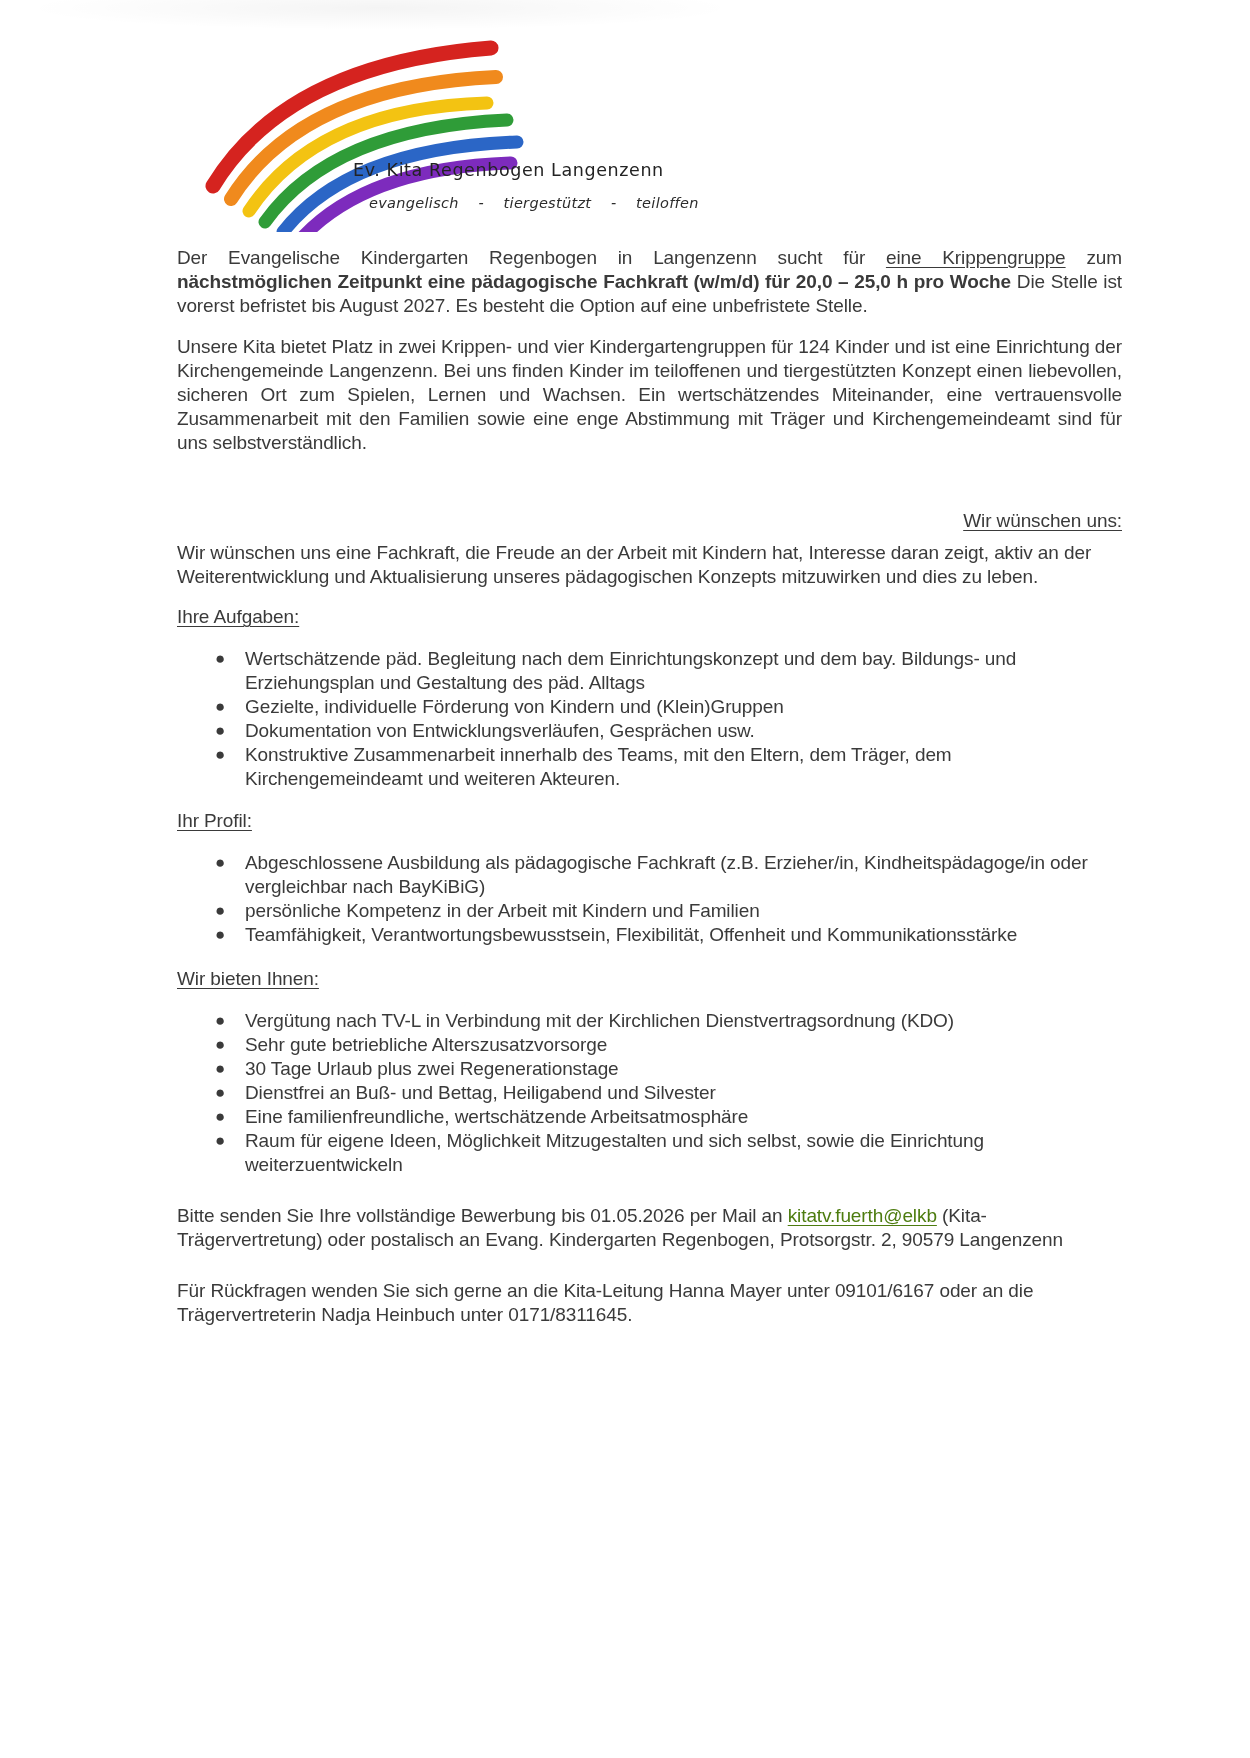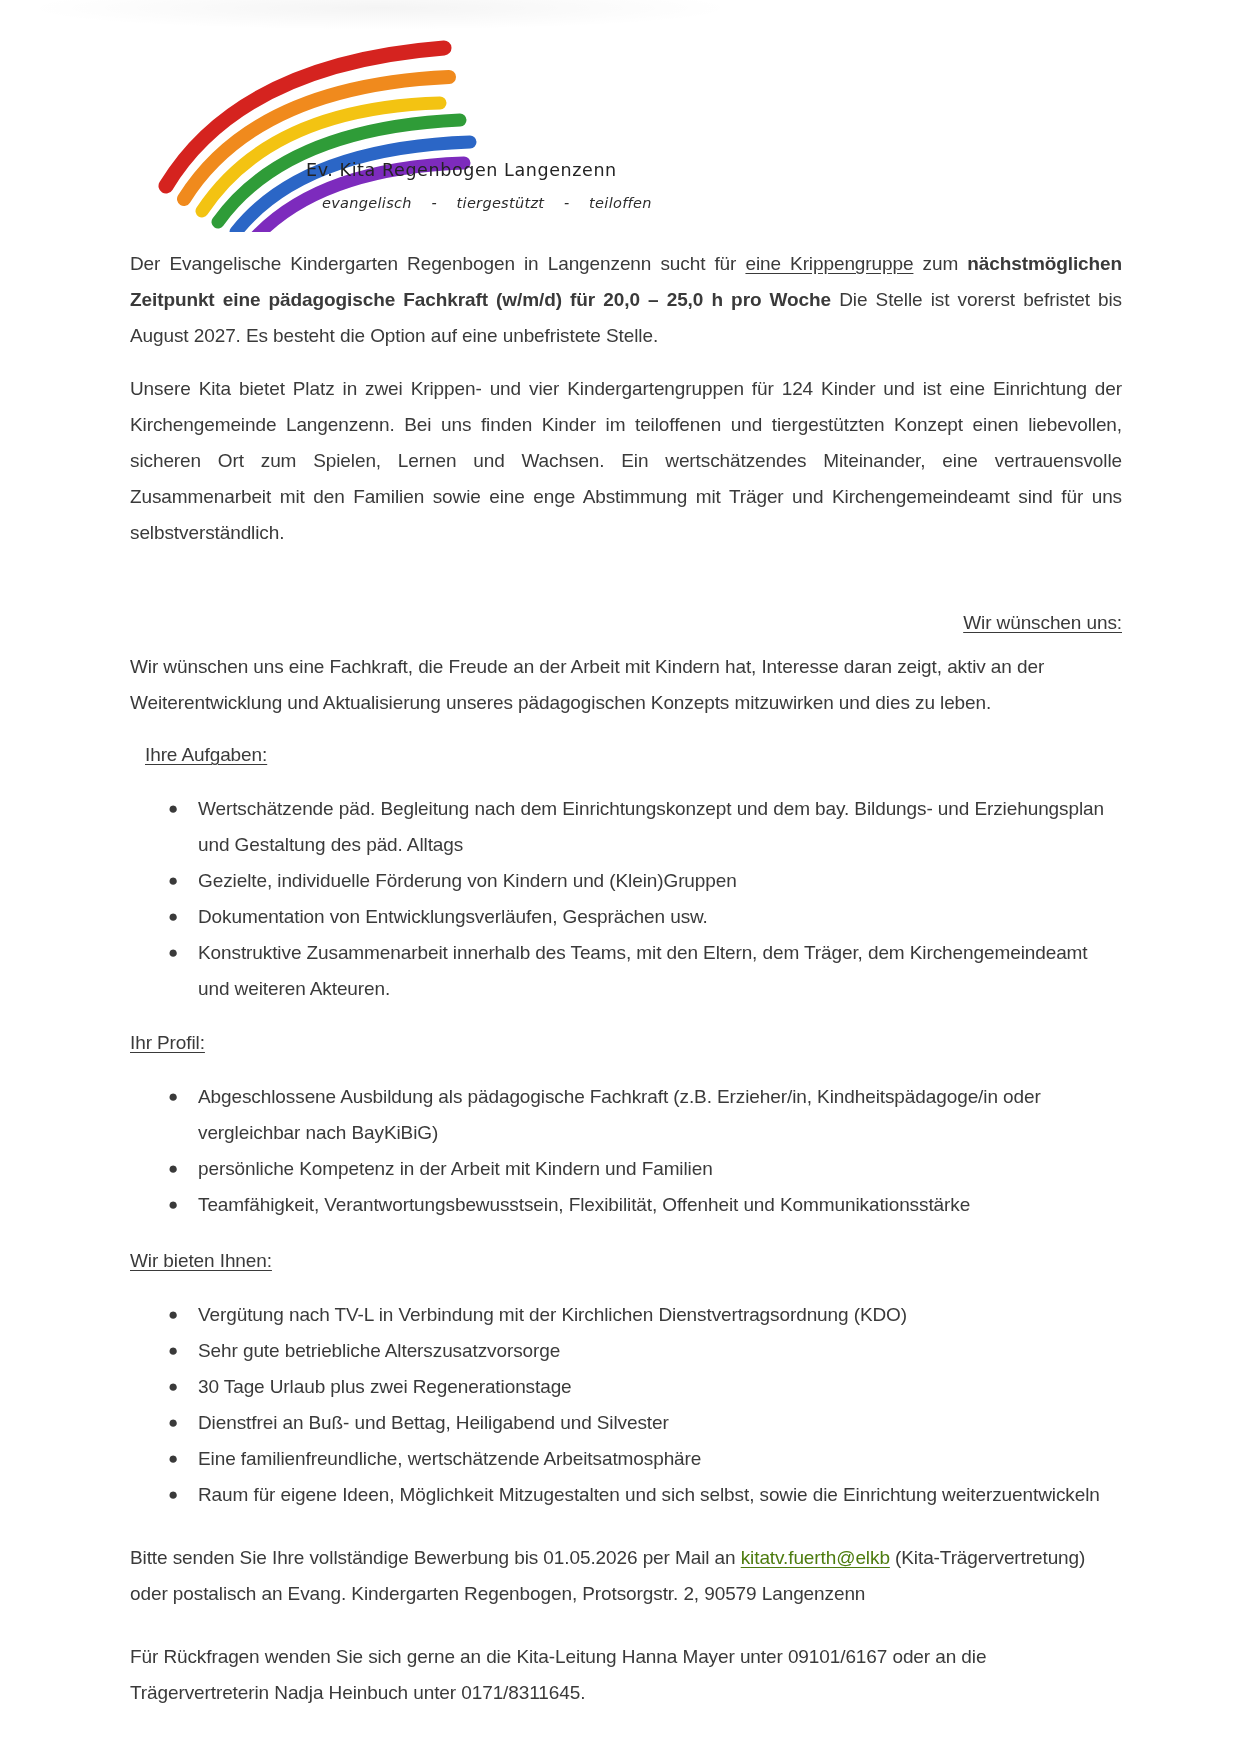--- a/index.html
+++ b/index.html
@@ -5,20 +5,21 @@
   * { box-sizing: border-box; }
   html, body { margin: 0; padding: 0; background: #ffffff; }
   .page {
     position: relative;
     width: 1250px;
     height: 1758px;
     background: #ffffff;
     font-family: "Liberation Sans", sans-serif;
     color: #3a3a3a;
     overflow: hidden;
+    padding-left: 47px;
   }
   .scan-shadow {
     position: absolute;
     top: -14px; left: 20px;
     width: 720px; height: 44px;
     border-radius: 50%;
     background: radial-gradient(ellipse at center, rgba(0,0,0,0.045), rgba(0,0,0,0.0) 70%);
     pointer-events: none;
   }
   .content {
@@ -37,36 +38,36 @@
   .logo-tagline {
     position: absolute; left: 192px; top: 195px;
     font-size: 14.5px; font-style: italic; color: #2c2c2c;
     font-family: "DejaVu Sans", sans-serif;
     white-space: pre;
     letter-spacing: 0.3px;
   }
   
   .para, .heading, .bullets {
     font-size: 19px;
-    line-height: 36px;
+    line-height: 24px;
     letter-spacing: -0.1px;
   }
   .para { margin: 17px 0 0 0; }
   .para.justify { text-align: justify; }
   .para.tight { margin-top: 8px; }
   .para.mt-lg { margin-top: 27px; }
   .heading {
     margin: 26px 0 0 0;
     font-weight: 400;
     text-decoration: underline;
     text-underline-offset: 3px;
     text-decoration-thickness: 1.4px;
   }
   .heading.mt-xl { margin-top: 54px; text-align: right; }
-  .heading.mt-md { margin-top: 16px; margin-left: 15px; }
+  .heading.mt-md { margin-top: 16px; }
   u.inline-underline { text-underline-offset: 3px; }
   b { font-weight: 700; }
   
   ul.bullets {
     list-style: none;
     margin: 18px 0 0 0;
     padding: 0 0 0 38px;
   }
   ul.bullets li { display: flex; }
   ul.bullets .dot {

